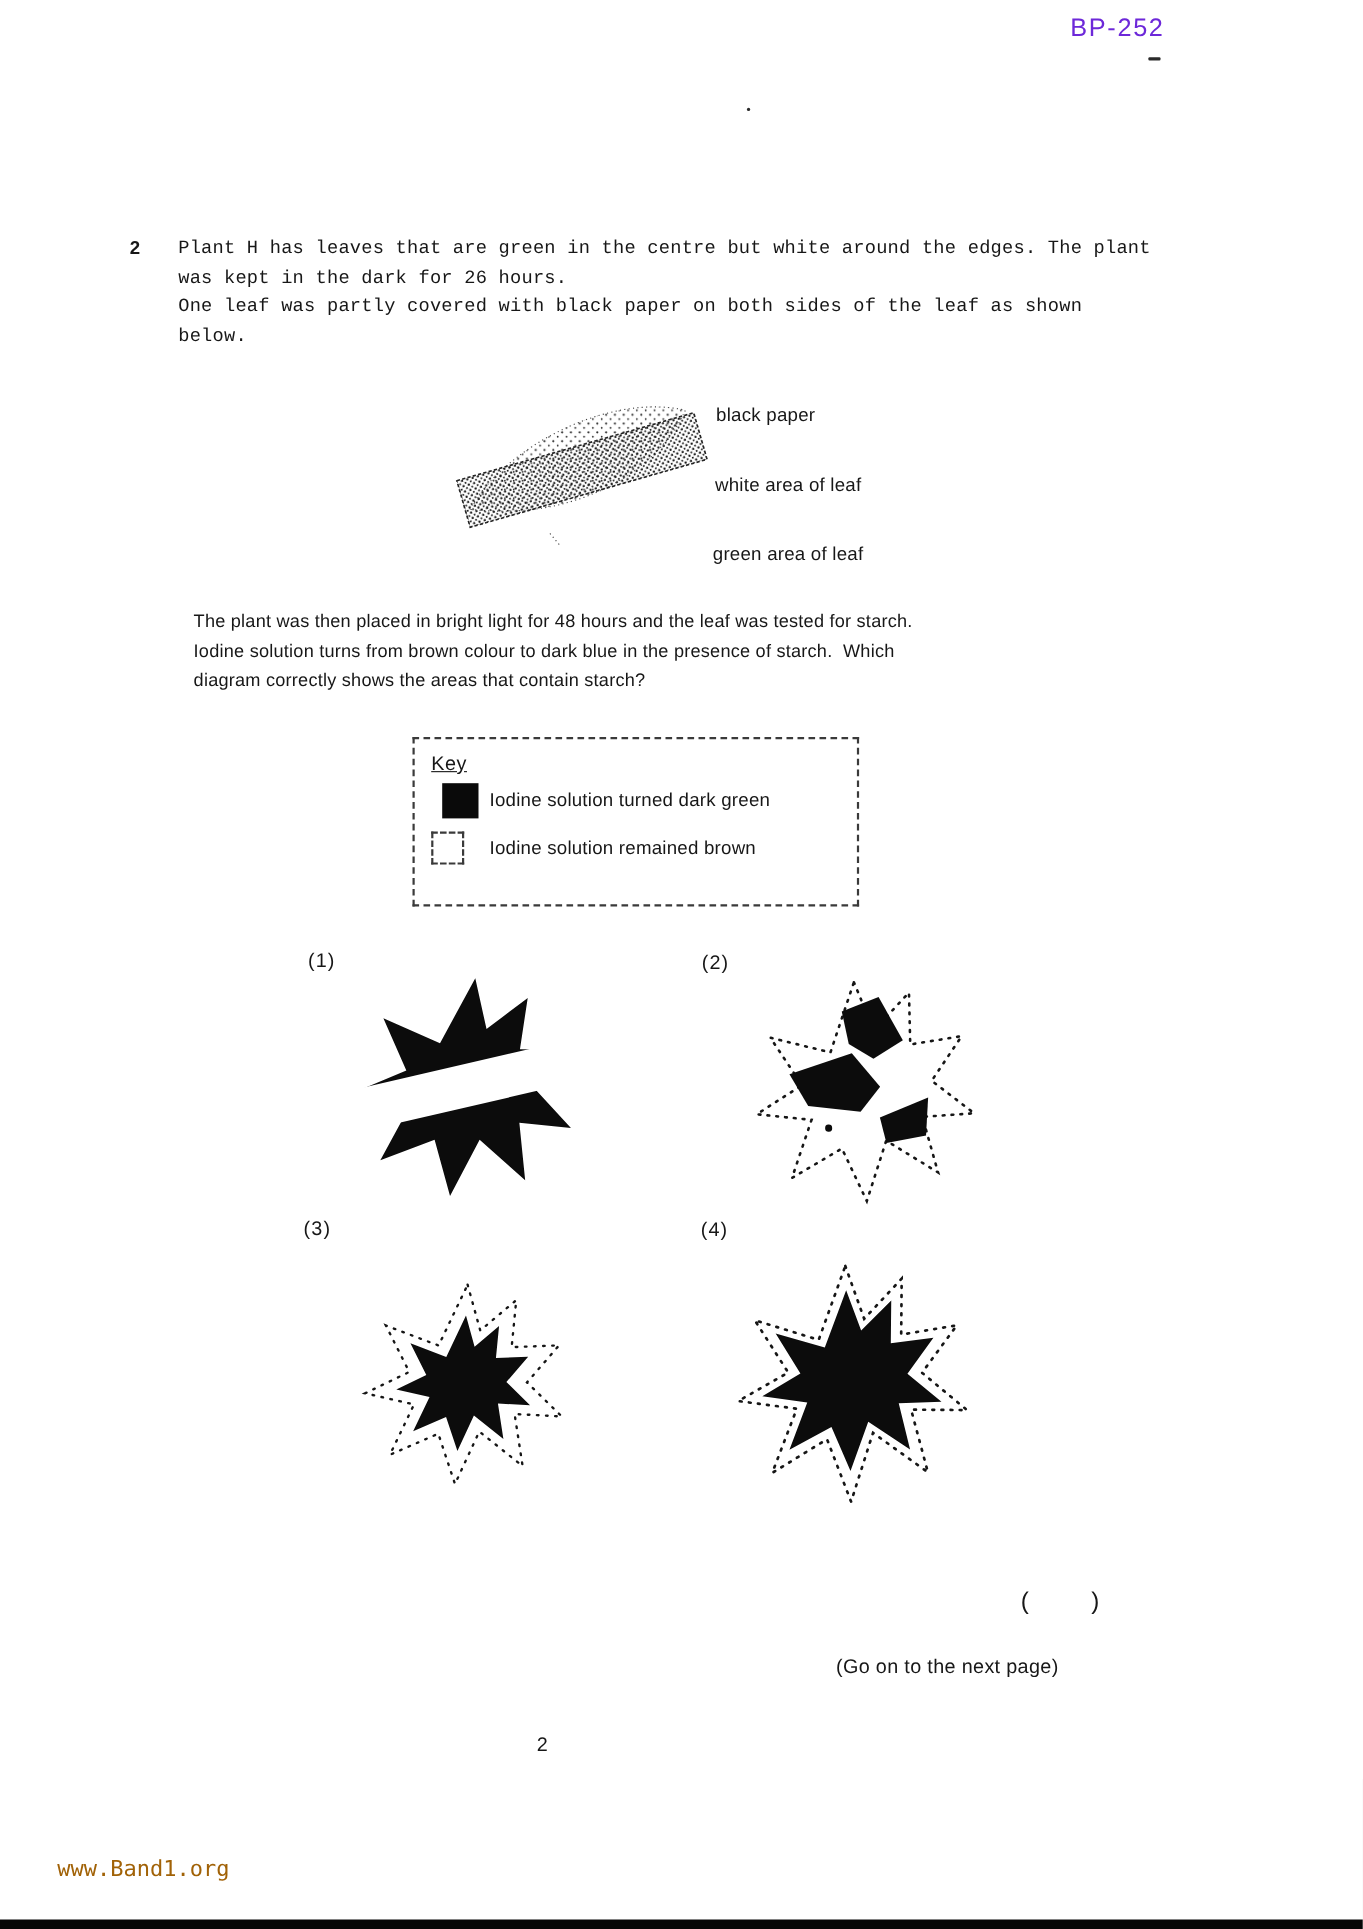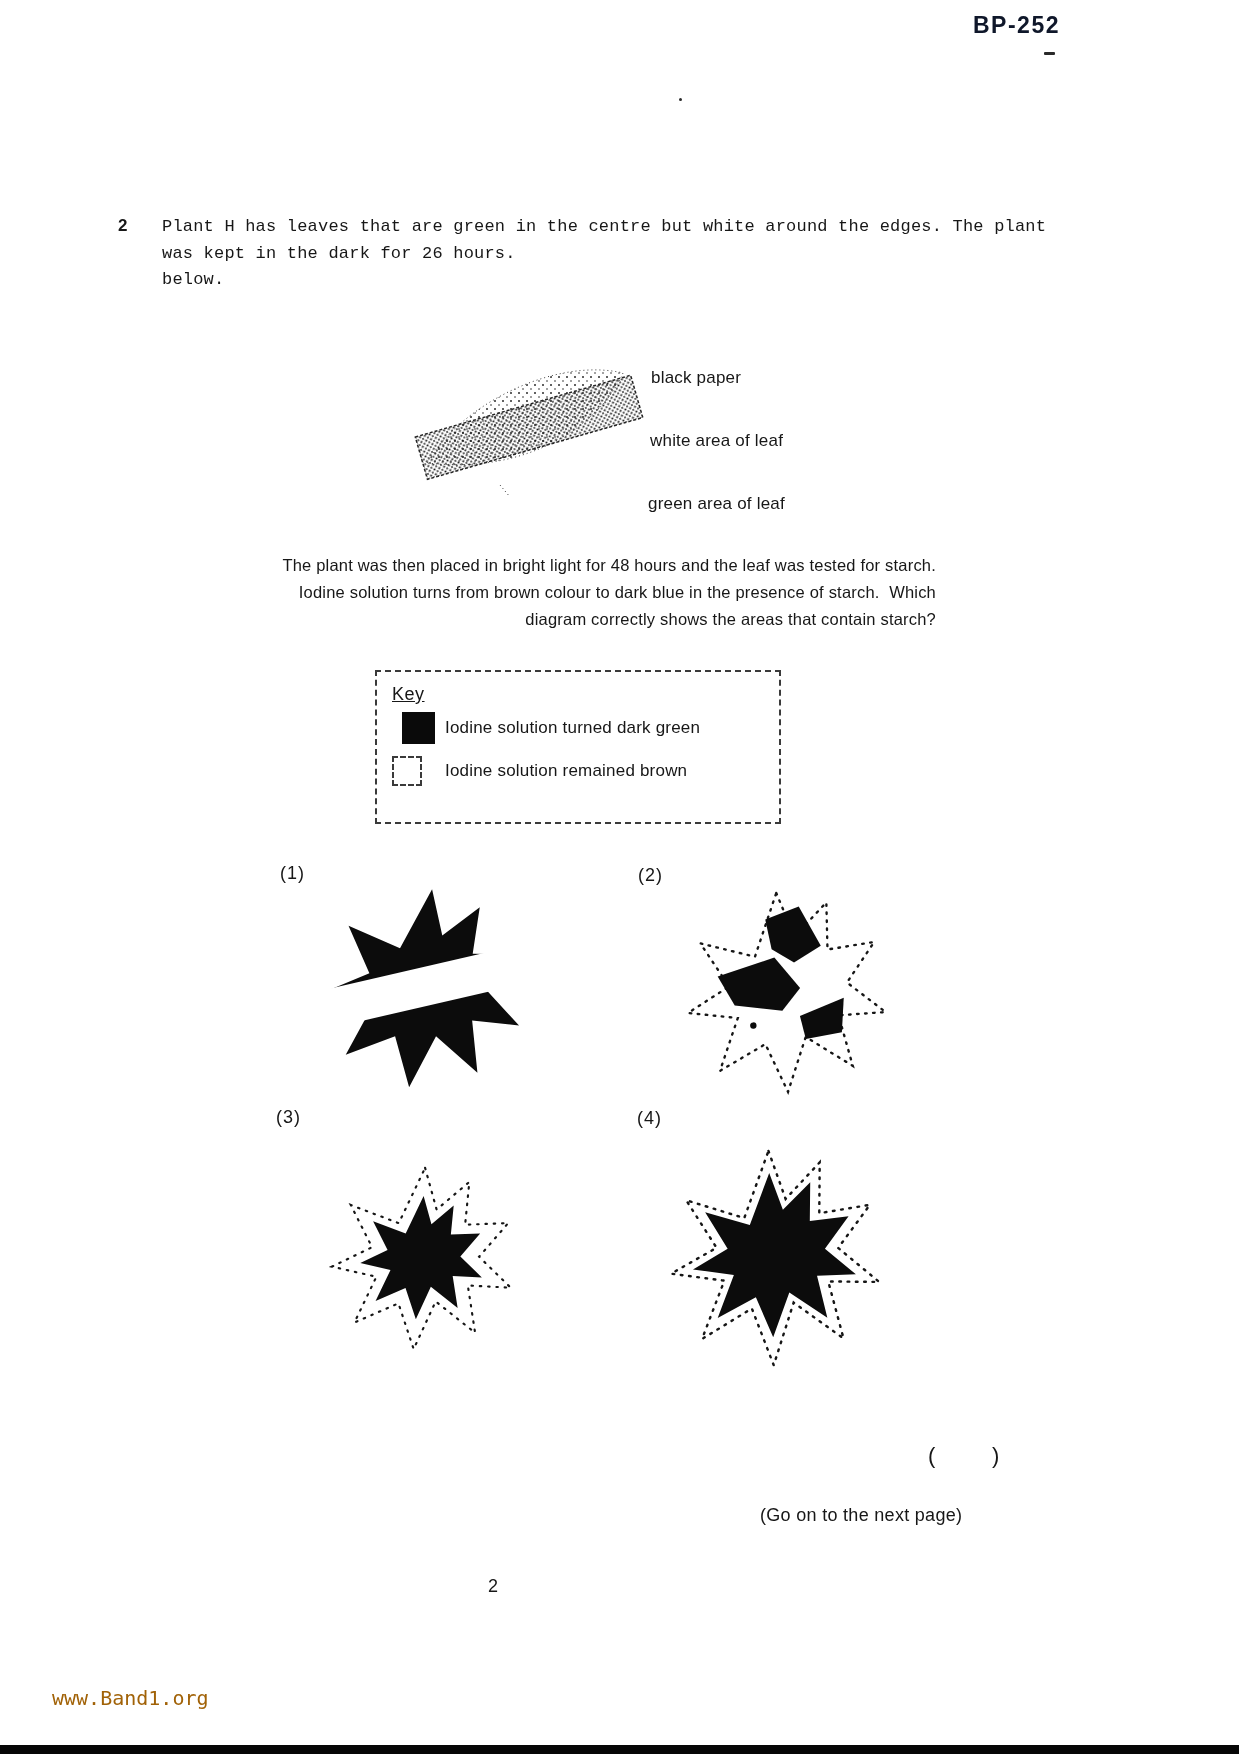--- a/index.html
+++ b/index.html
@@ -4,22 +4,22 @@
 <style>
   html,body { margin:0; padding:0; background:#e8e8e8; }
   .page {
     position:relative; width:1239px; height:1754px; margin:0 auto;
     background:#ffffff; overflow:hidden;
     font-family:"Liberation Sans", sans-serif; color:#171717;
   }
   .abs { position:absolute; }
   .line { white-space:pre; }
   .txt { font-size:17px; line-height:26.5px; letter-spacing:.2px; }
-  .txt2 { font-size:16.5px; line-height:27px; letter-spacing:.2px;text-align:right; }
-  .doccode { font-size:23px; letter-spacing:1.5px; font-weight:bold; color:#0f172a; }
+  .txt2 { font-size:16.5px; line-height:27px; letter-spacing:.2px; }
+  .doccode { font-size:23px; letter-spacing:1.5px; font-weight:normal; color:#6d28d9; }
   .qnum { font-size:17px; font-weight:bold; }
   .diagram-label { font-size:17px; letter-spacing:.2px; }
   .keybox {
     border:2px dashed #3a3a3a;
   }
   .key-title { font-size:18px; text-decoration:underline; letter-spacing:.5px;text-align:right; }
   .key-label { font-size:17px; letter-spacing:.2px; }
   .swatch-filled { background:#0a0a0a; }
   .swatch-dotted { background:#fff; border:2px dashed #3a3a3a; box-sizing:border-box; }
   .optlabel { font-size:18px; letter-spacing:1px; }
@@ -37,20 +37,21 @@
 
   <div class="abs doccode" style="left:973px; top:12px;">BP-252</div>
   <div class="abs speck" style="left:1044px; top:52px; width:11px; height:3px; border-radius:1px;"></div>
   <div class="abs speck" style="left:679px; top:98px; width:3px; height:3px; border-radius:50%;"></div>
 
   <div class="abs qnum" style="left:118px; top:216px;">2</div>
 
   <div class="abs txt" style="left:162px; top:214px; width:760px;font-family:Liberation Mono, monospace;">
     <div class="line">Plant H has leaves that are green in the centre but white around the edges. The plant</div>
     <div class="line">was kept in the dark for 26 hours.</div>
+    <div class="line">One leaf was partly covered with black paper on both sides of the leaf as shown</div>
     <div class="line">below.</div>
   </div>
 
   <svg class="abs" style="left:405px; top:335px;" width="250" height="165" viewBox="0 0 250 165">
     <defs>
       <pattern id="stip1" width="8" height="8" patternUnits="userSpaceOnUse">
         <circle cx="2" cy="2" r="1" fill="#2b2b2b"></circle>
         <circle cx="6" cy="6" r=".8" fill="#2b2b2b"></circle>
       </pattern>
       <pattern id="stip2" width="5" height="5" patternUnits="userSpaceOnUse">

